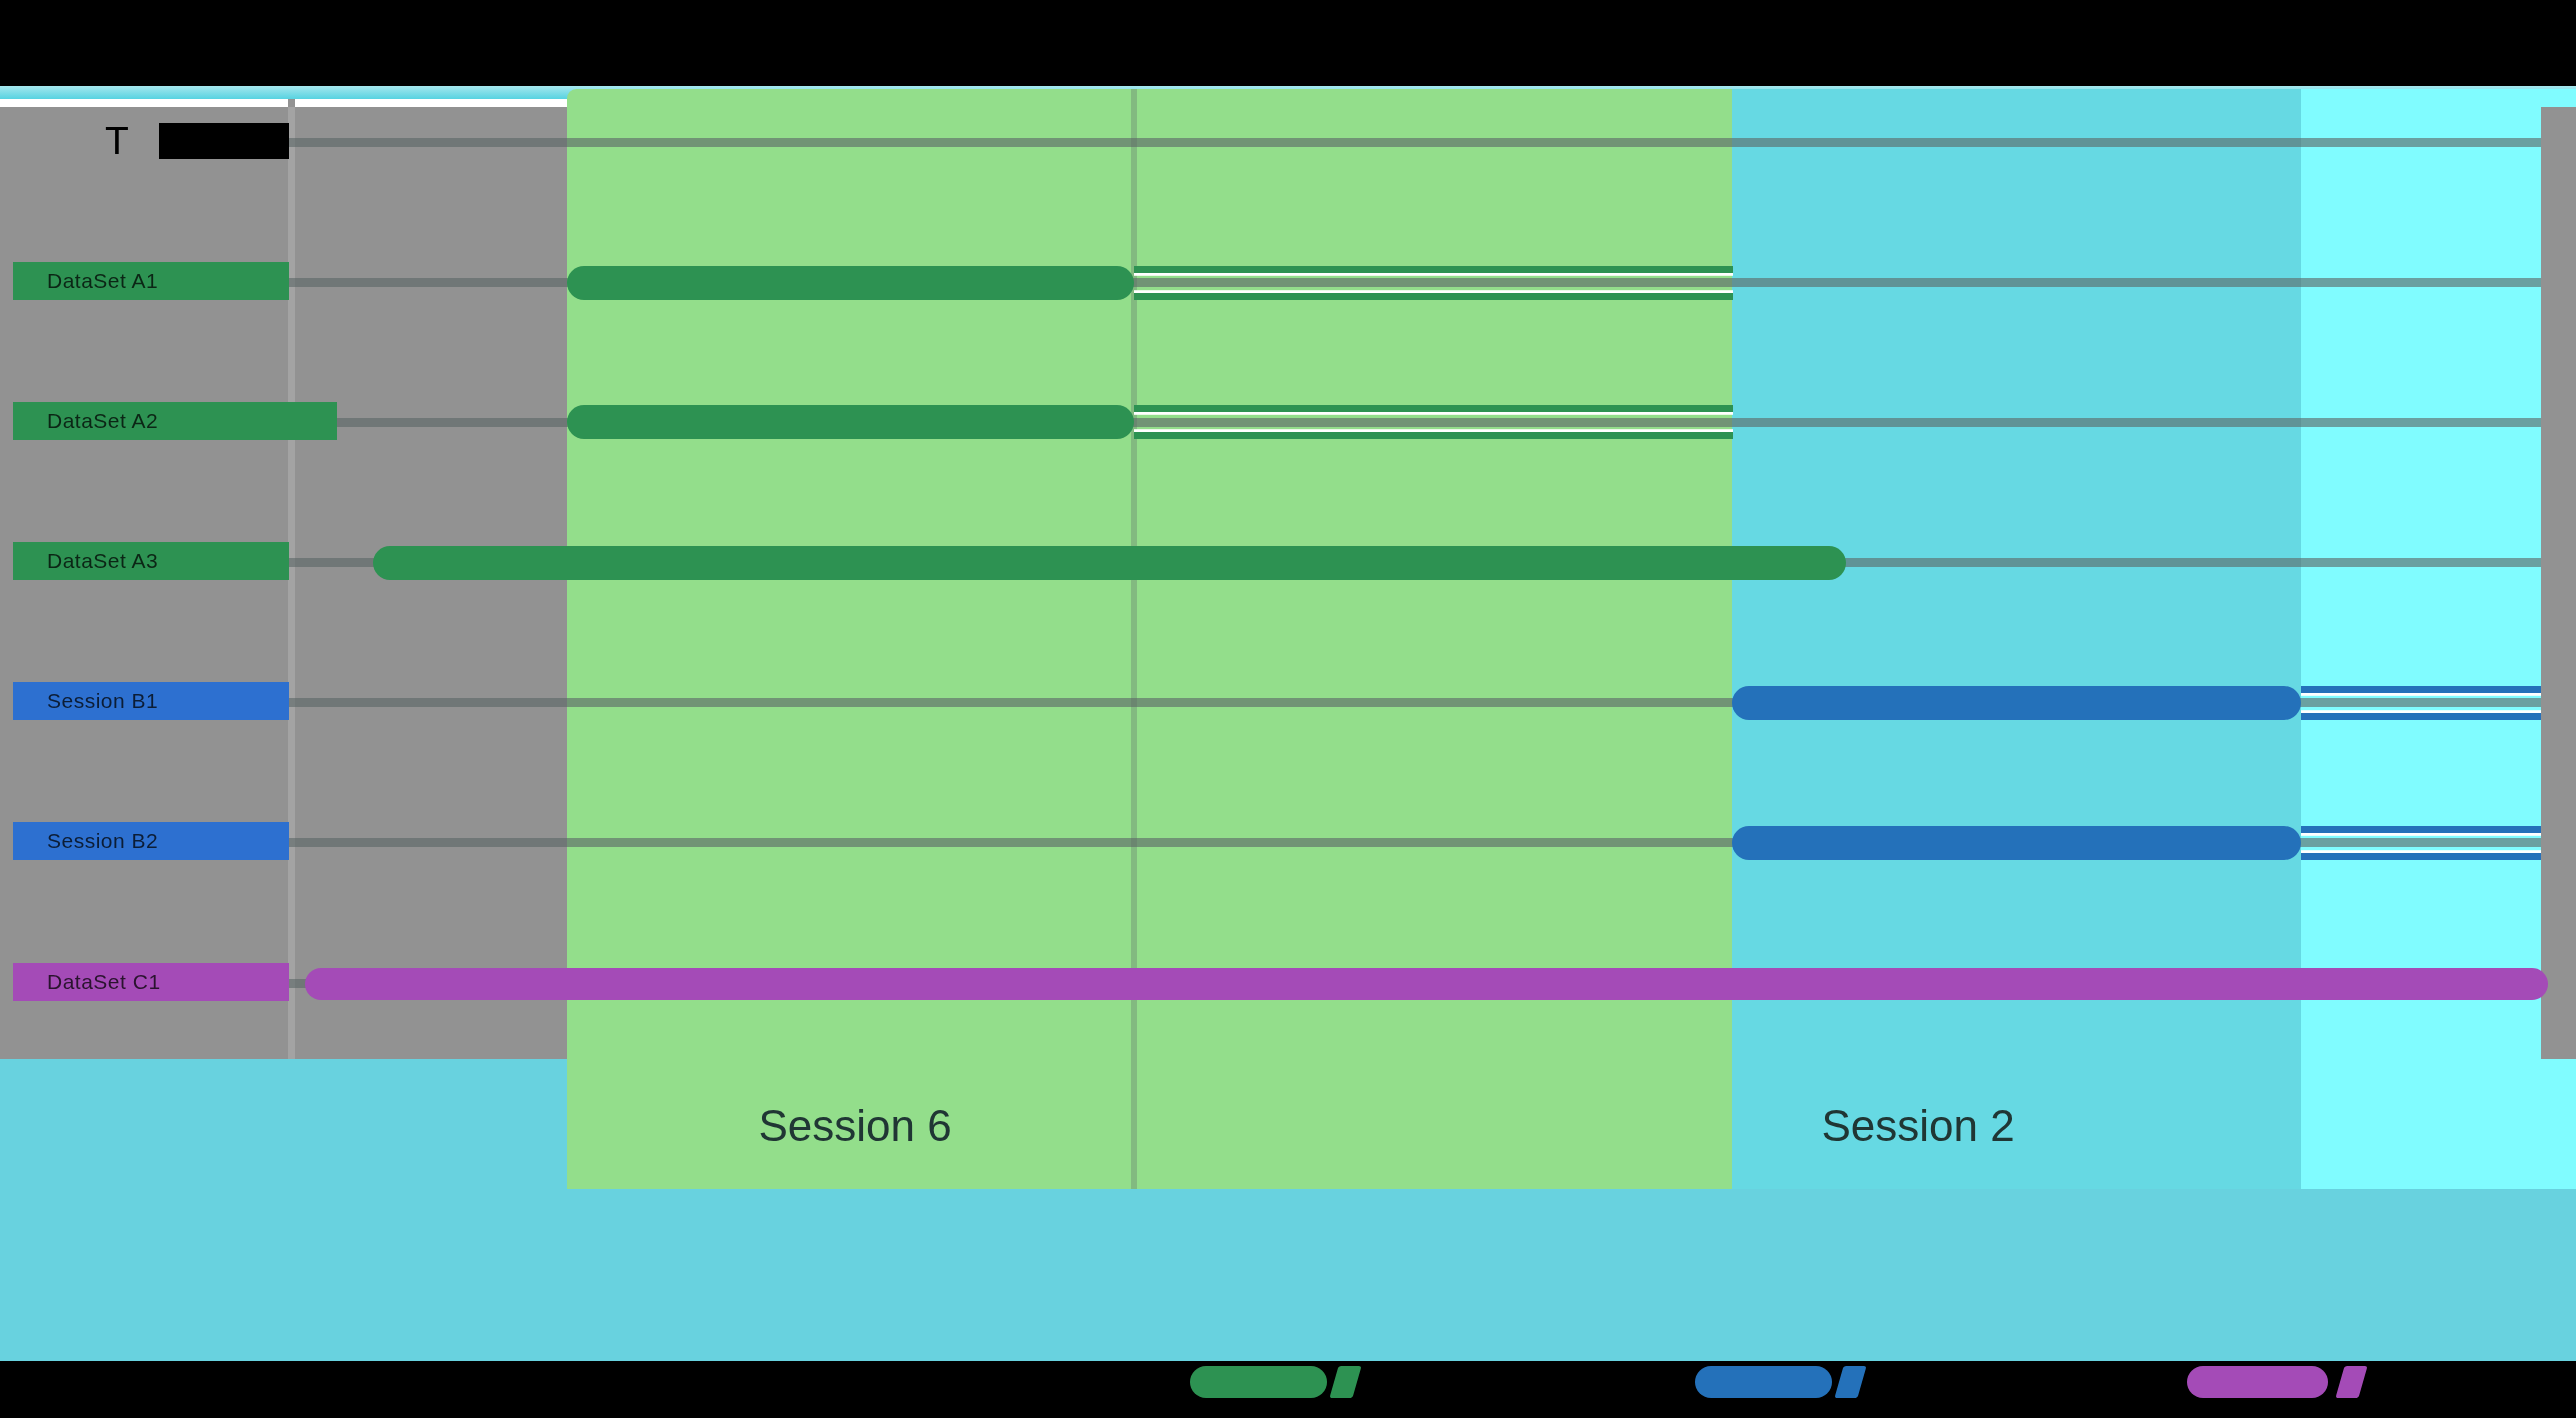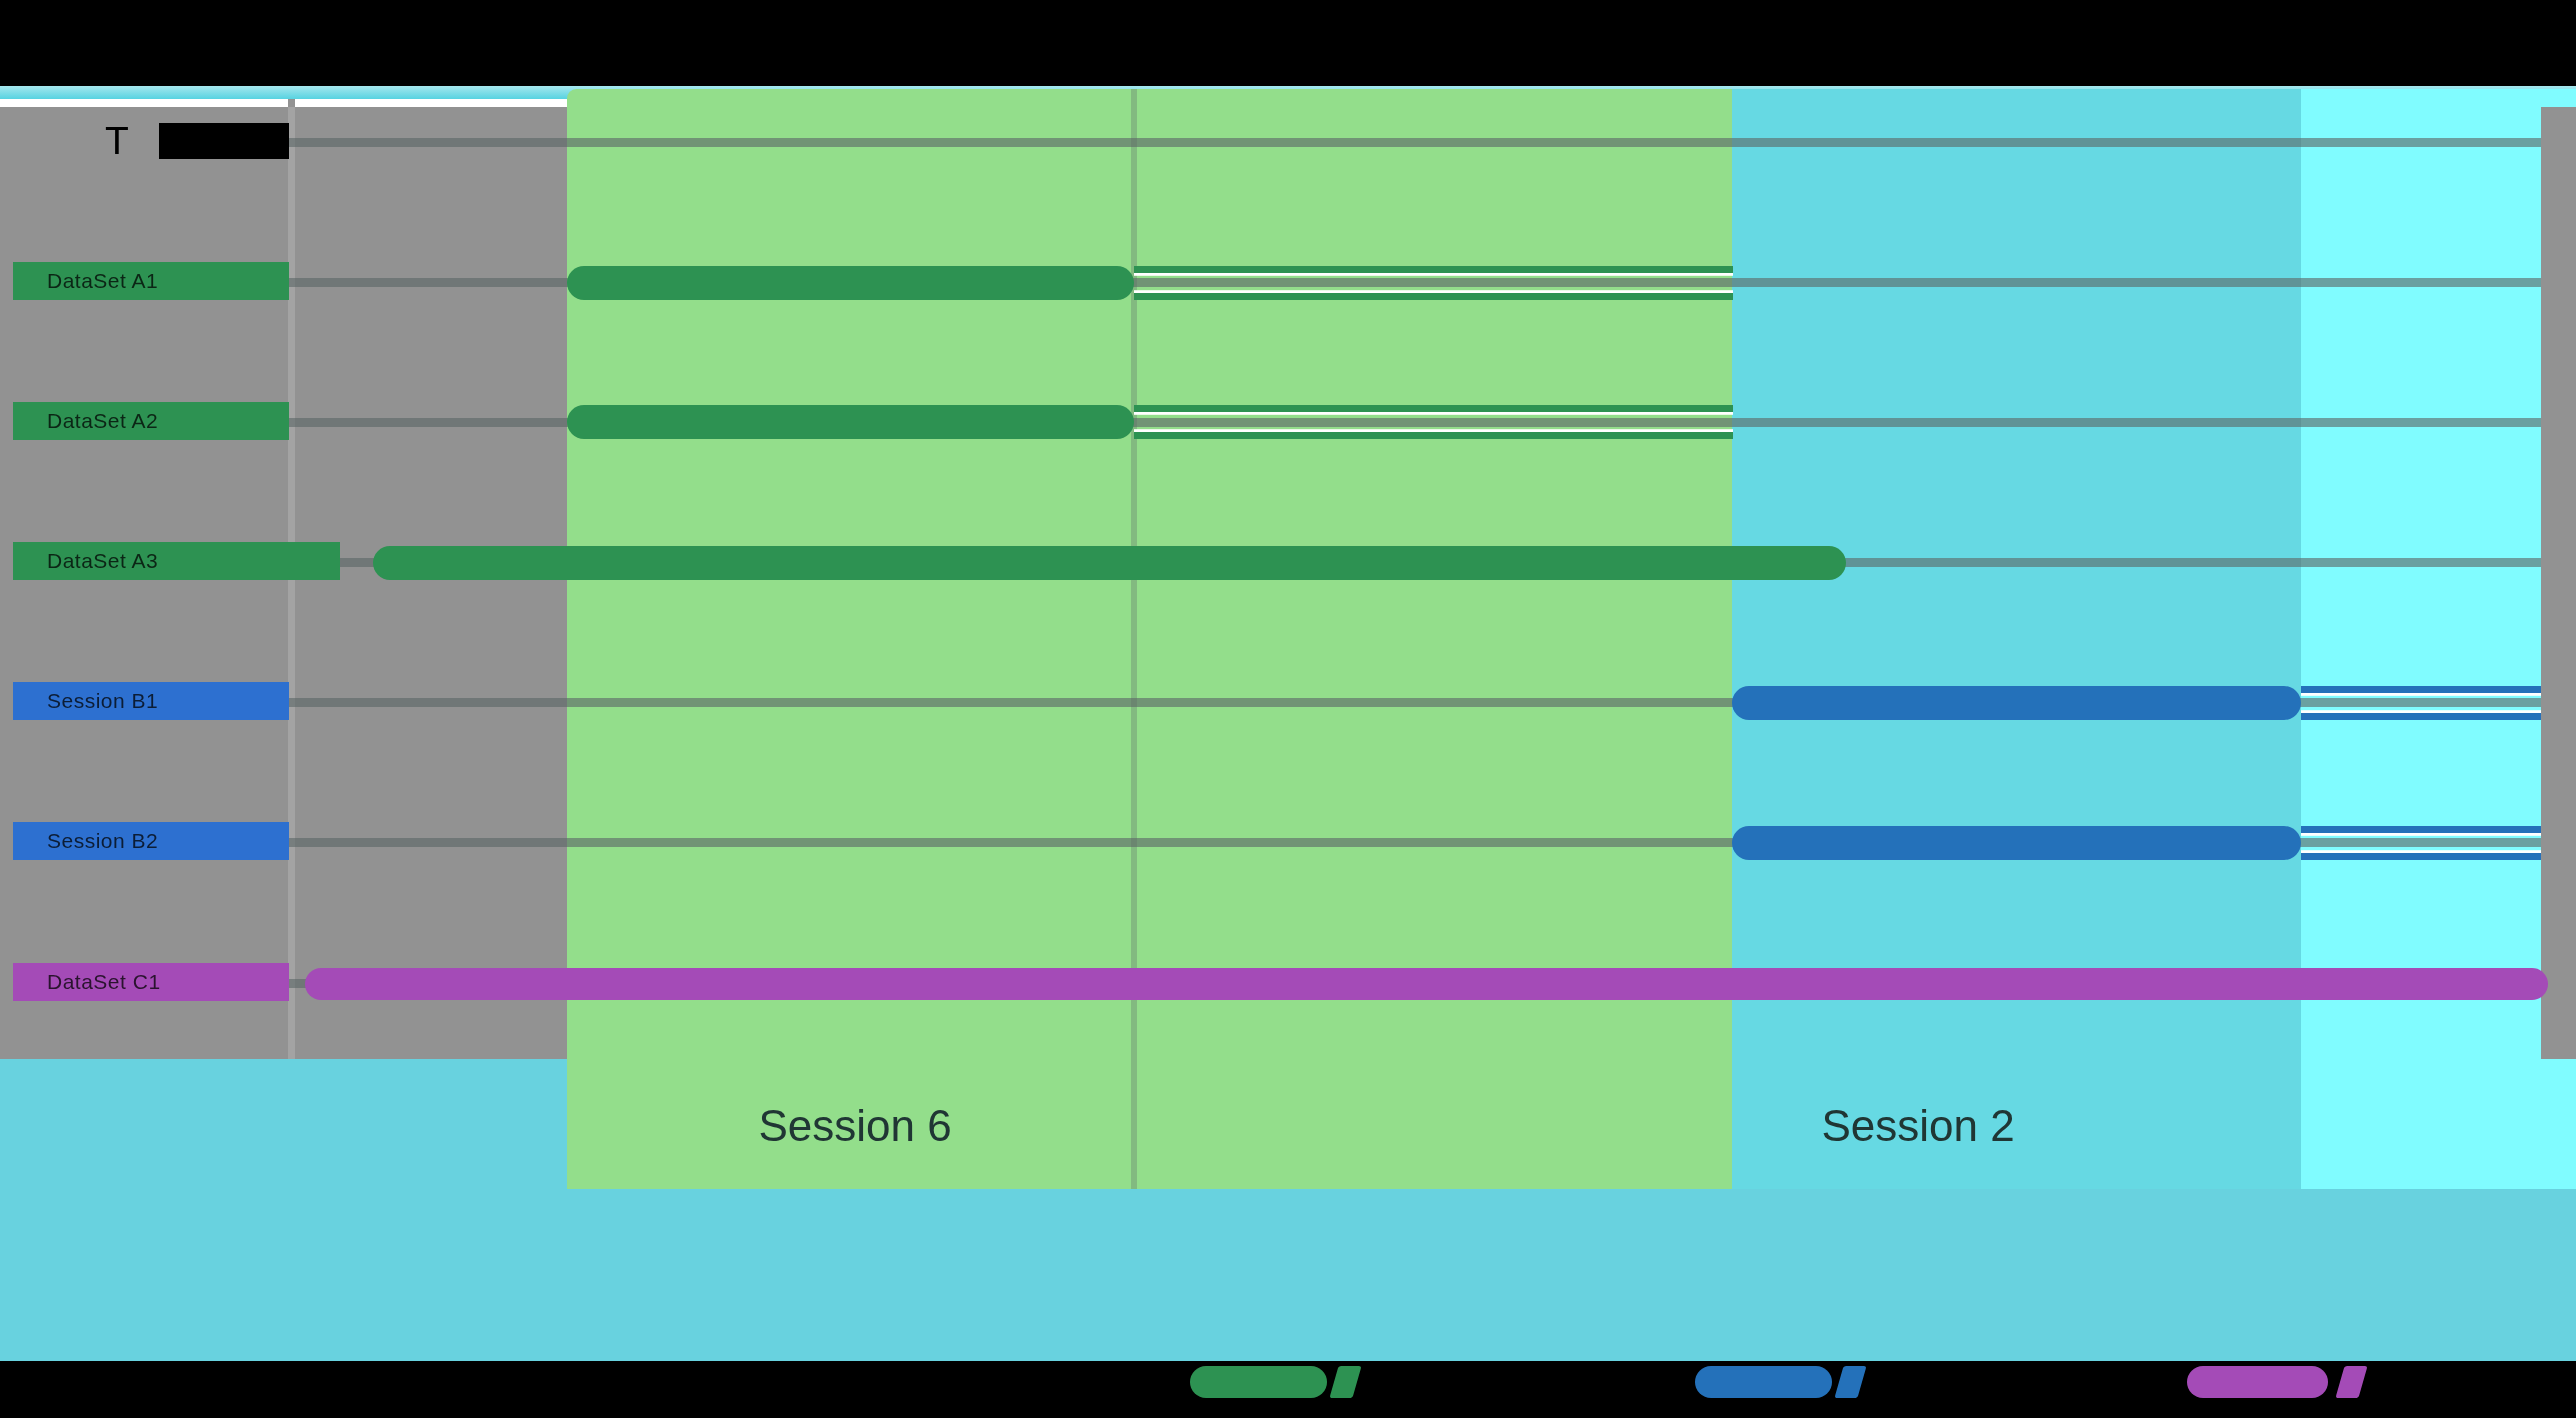--- a/index.html
+++ b/index.html
@@ -60,23 +60,23 @@
         <div class="edge top" style="background: rgb(45, 146, 82);"></div>
         <div class="edge bot" style="background: rgb(45, 146, 82);"></div>
       </div>
       <div class="abs bar" style="left: 567px; top: 266px; width: 567px; height: 34px; background: rgb(45, 146, 82);"></div>
       <div class="abs rowlabel" style="left: 13px; top: 262px; width: 276px; height: 38px; background: rgb(45, 146, 82);">DataSet A1</div>
       <div class="abs rail" style="left: 1134px; top: 405px; width: 599px; height: 34px;">
         <div class="edge top" style="background: rgb(45, 146, 82);"></div>
         <div class="edge bot" style="background: rgb(45, 146, 82);"></div>
       </div>
       <div class="abs bar" style="left: 567px; top: 405px; width: 567px; height: 34px; background: rgb(45, 146, 82);"></div>
-      <div class="abs rowlabel" style="left: 13px; top: 402px; width: 276px; height: 38px; background: rgb(45, 146, 82);">DataSet A2</div>
+      <div class="abs rowlabel" style="left: 13px; top: 402px; width: 324px; height: 38px; background: rgb(45, 146, 82);">DataSet A2</div>
       <div class="abs bar" style="left: 373px; top: 546px; width: 1473px; height: 34px; background: rgb(45, 146, 82);"></div>
-      <div class="abs rowlabel" style="left: 13px; top: 542px; width: 327px; height: 38px; background: rgb(45, 146, 82);">DataSet A3</div>
+      <div class="abs rowlabel" style="left: 13px; top: 542px; width: 276px; height: 38px; background: rgb(45, 146, 82);">DataSet A3</div>
       <div class="abs rail" style="left: 2301px; top: 686px; width: 240px; height: 34px;">
         <div class="edge top" style="background: rgb(36, 113, 186);"></div>
         <div class="edge bot" style="background: rgb(36, 113, 186);"></div>
       </div>
       <div class="abs bar" style="left: 1732px; top: 686px; width: 569px; height: 34px; background: rgb(36, 113, 186);"></div>
       <div class="abs rowlabel" style="left: 13px; top: 682px; width: 276px; height: 38px; background: rgb(45, 112, 208);">Session B1</div>
       <div class="abs rail" style="left: 2301px; top: 826px; width: 240px; height: 34px;">
         <div class="edge top" style="background: rgb(36, 113, 186);"></div>
         <div class="edge bot" style="background: rgb(36, 113, 186);"></div>
       </div>

